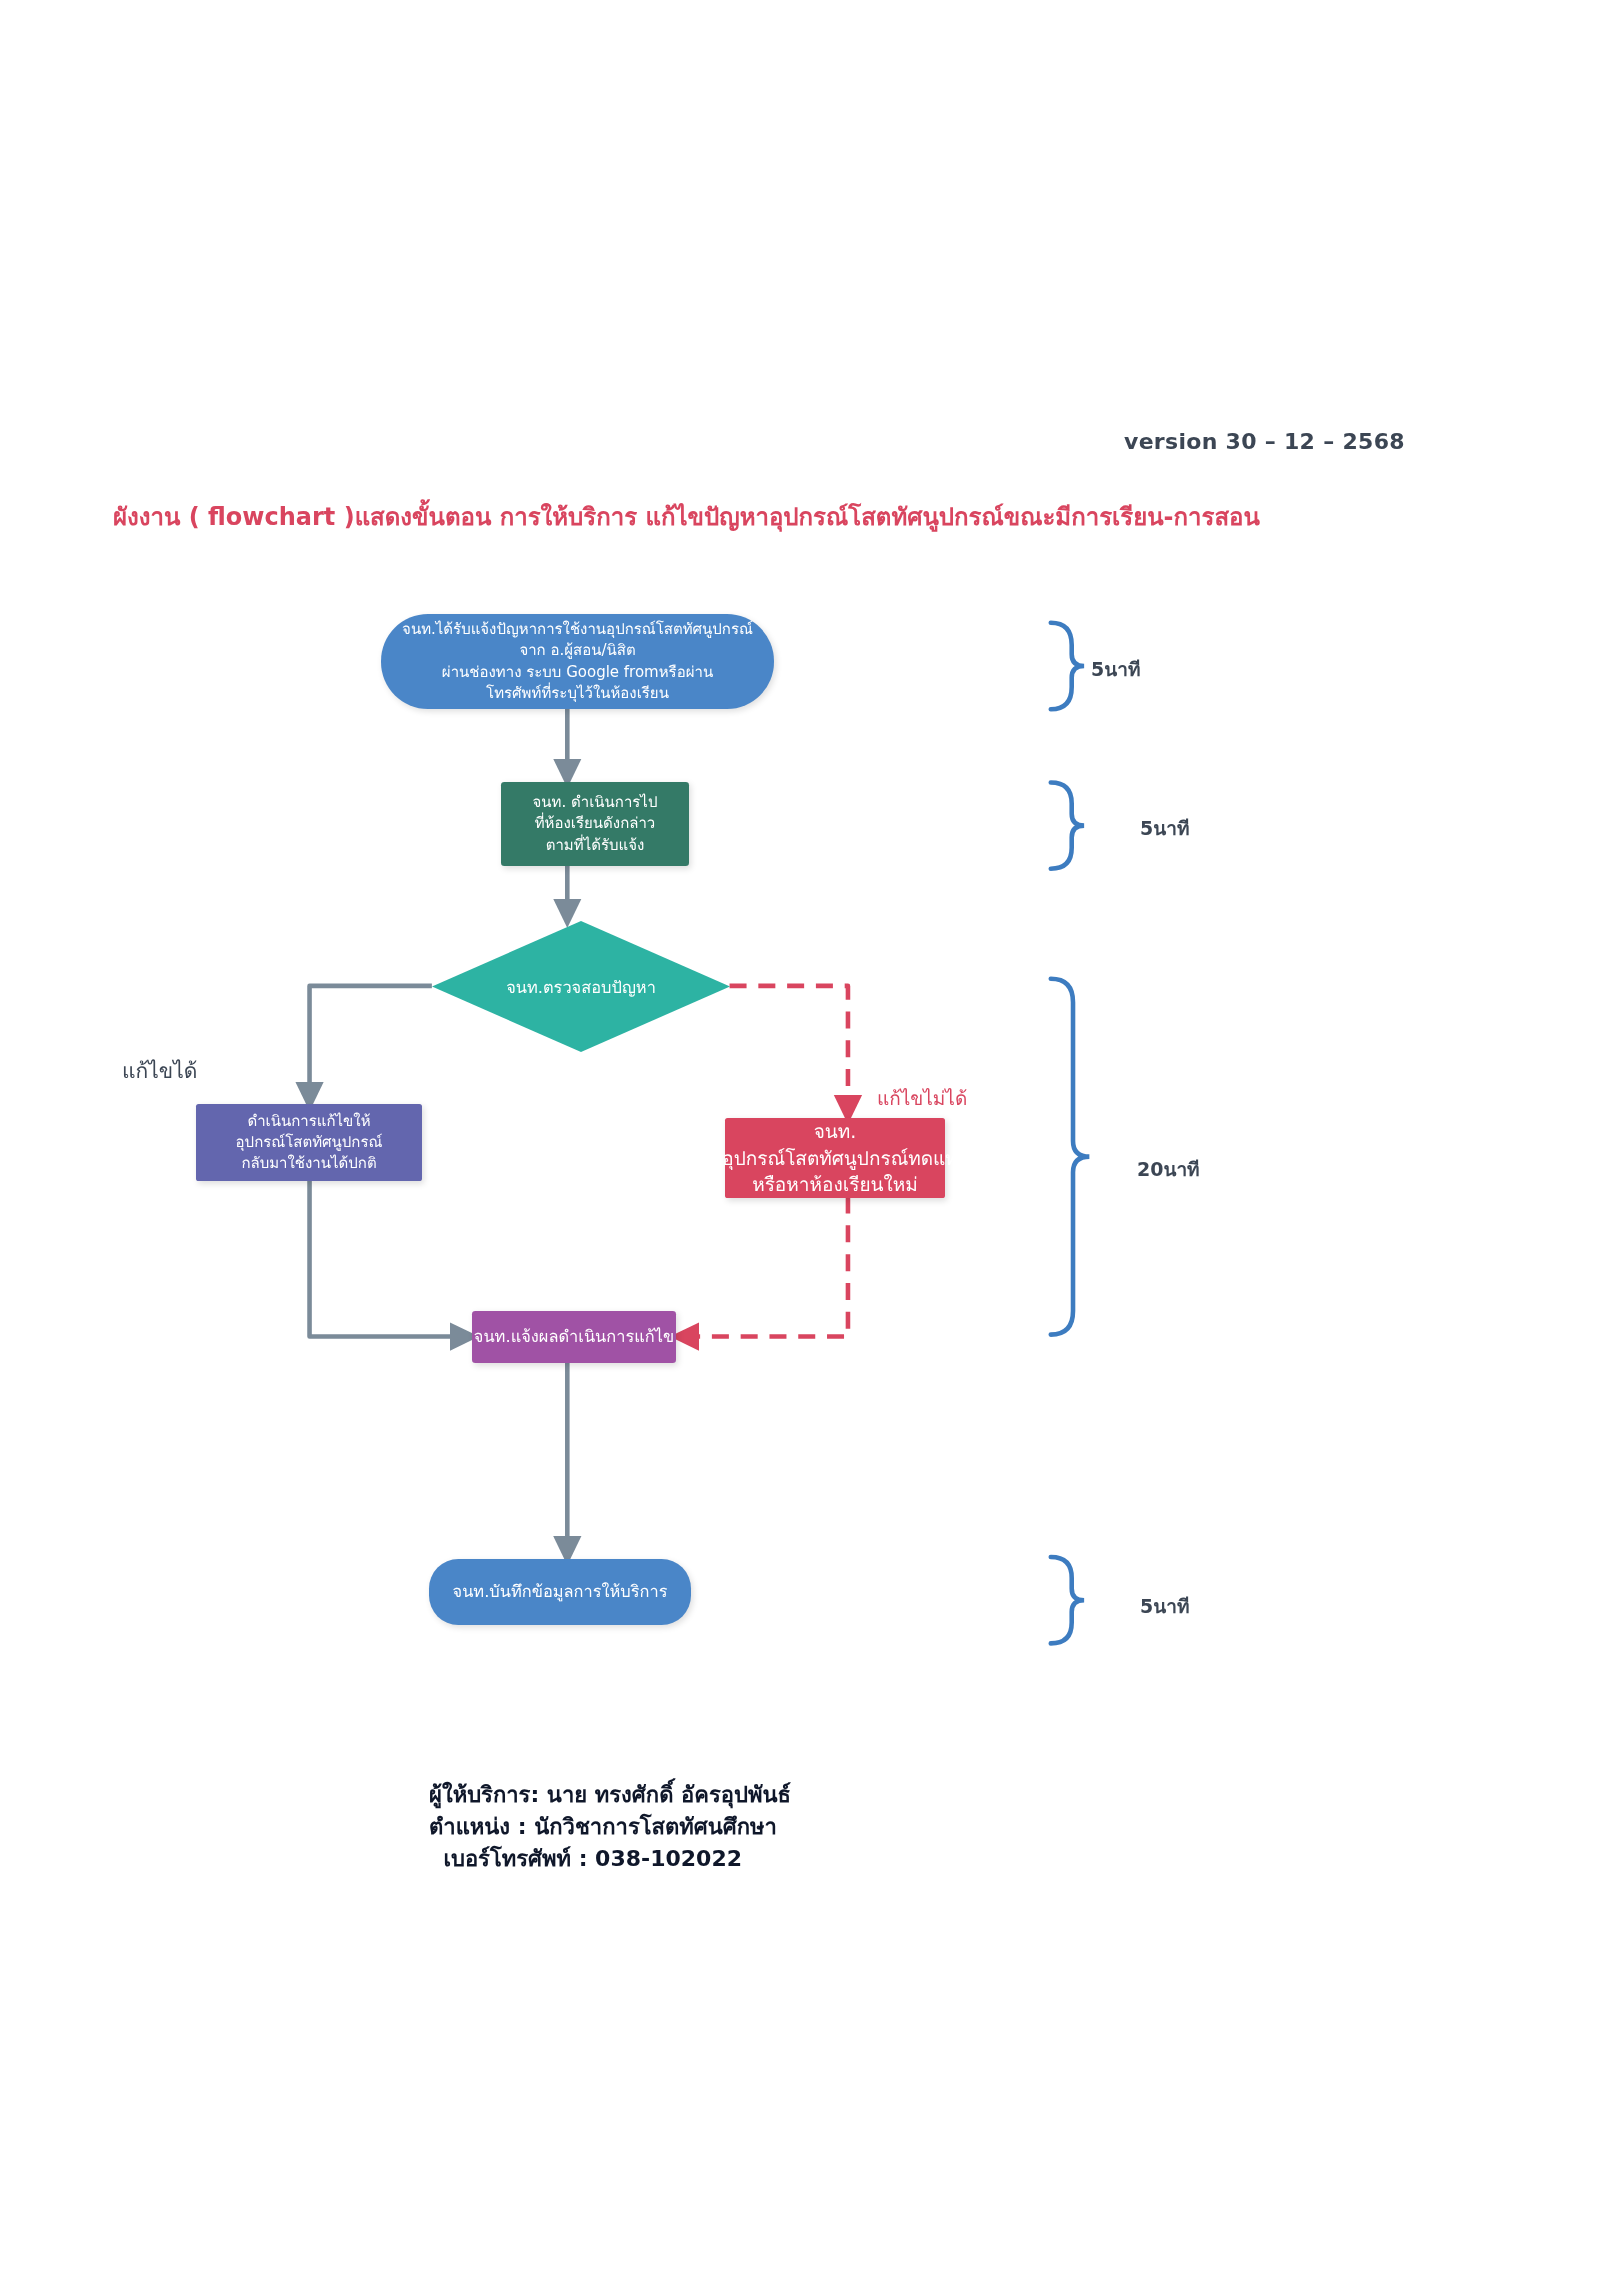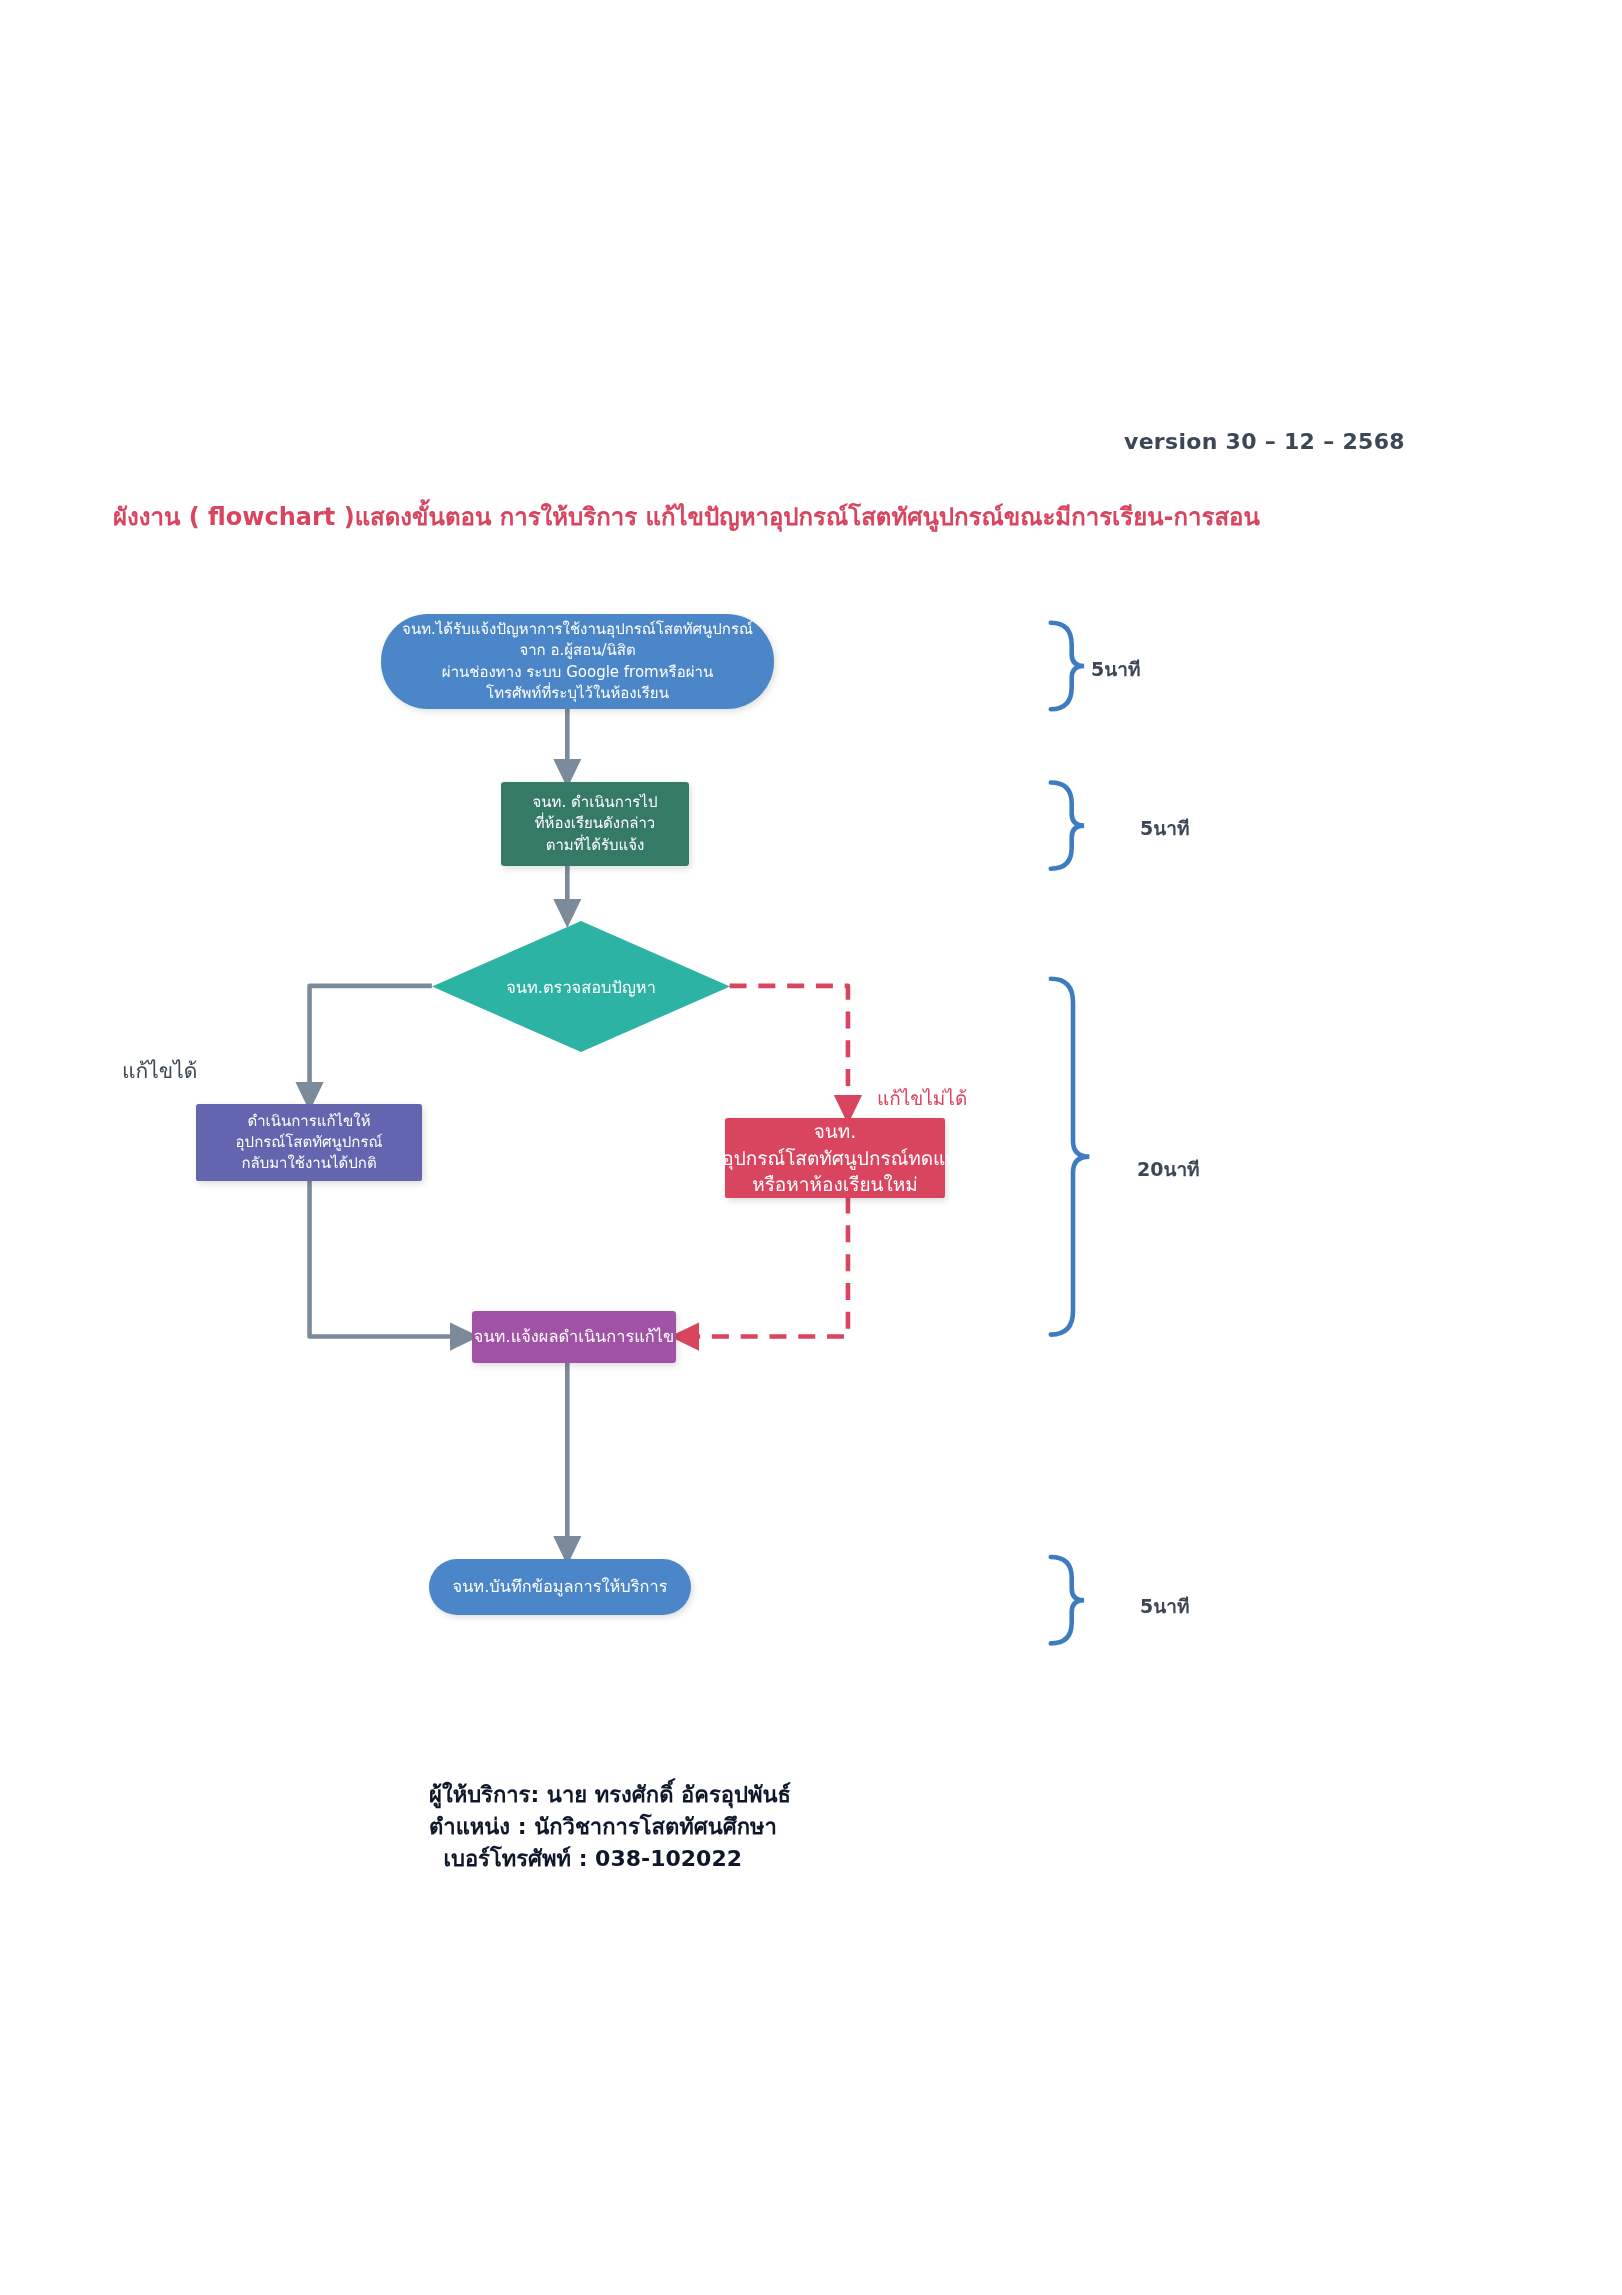--- a/index.html
+++ b/index.html
@@ -68,21 +68,21 @@
     font-size: 15px;
     margin-left: 28px;
   }
   #node-inform {
     left: 472px; top: 1311px; width: 204px; height: 52px;
     background: #a052a5;
     border-radius: 3.3px;
     font-size: 16.4px;
   }
   #node-record {
-    left: 429px; top: 1559px; width: 262px; height: 56px;
+    left: 429px; top: 1559px; width: 262px; height: 66px;
     background: #4a86c8;
     border-radius: 29.4px;
     font-size: 16.4px;
   }
   #node-fix {
     left: 196px; top: 1104px; width: 226px; height: 77px;
     background: #6366ae;
     border-radius: 2.6px;
     font-size: 15px;
   }

